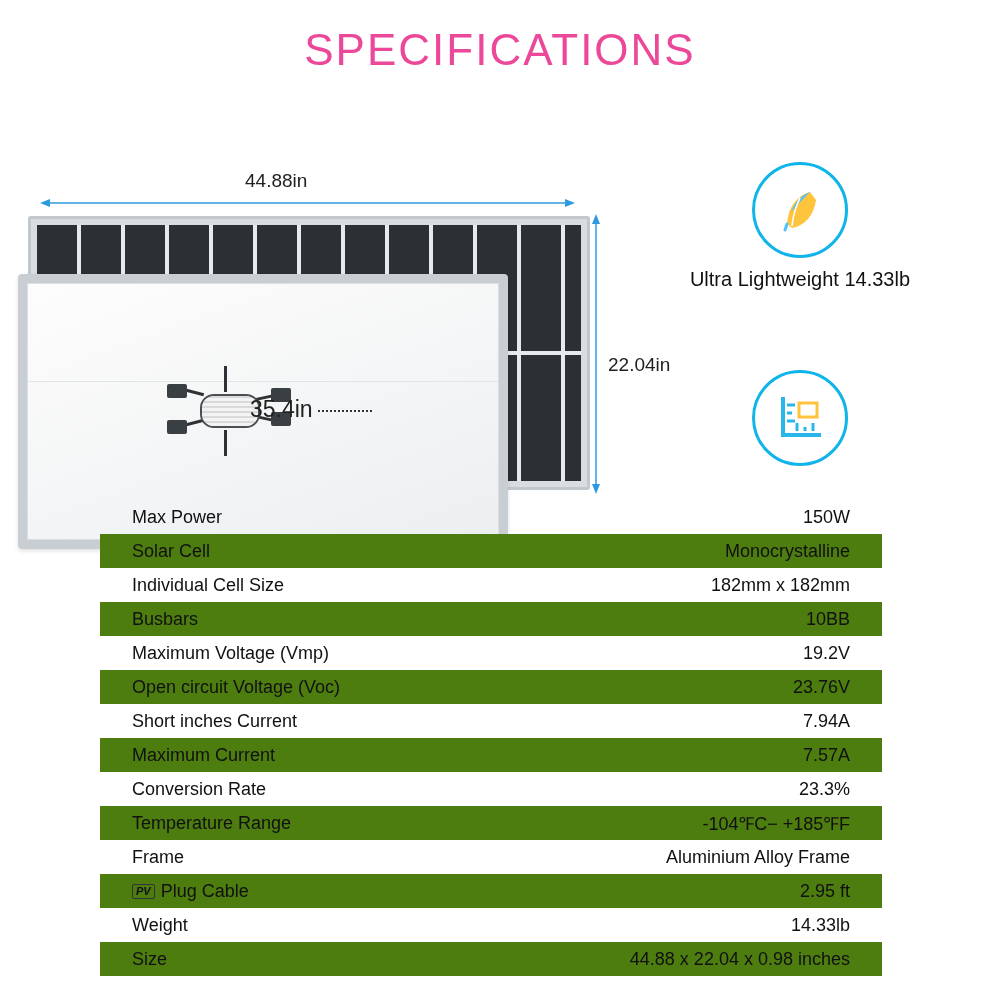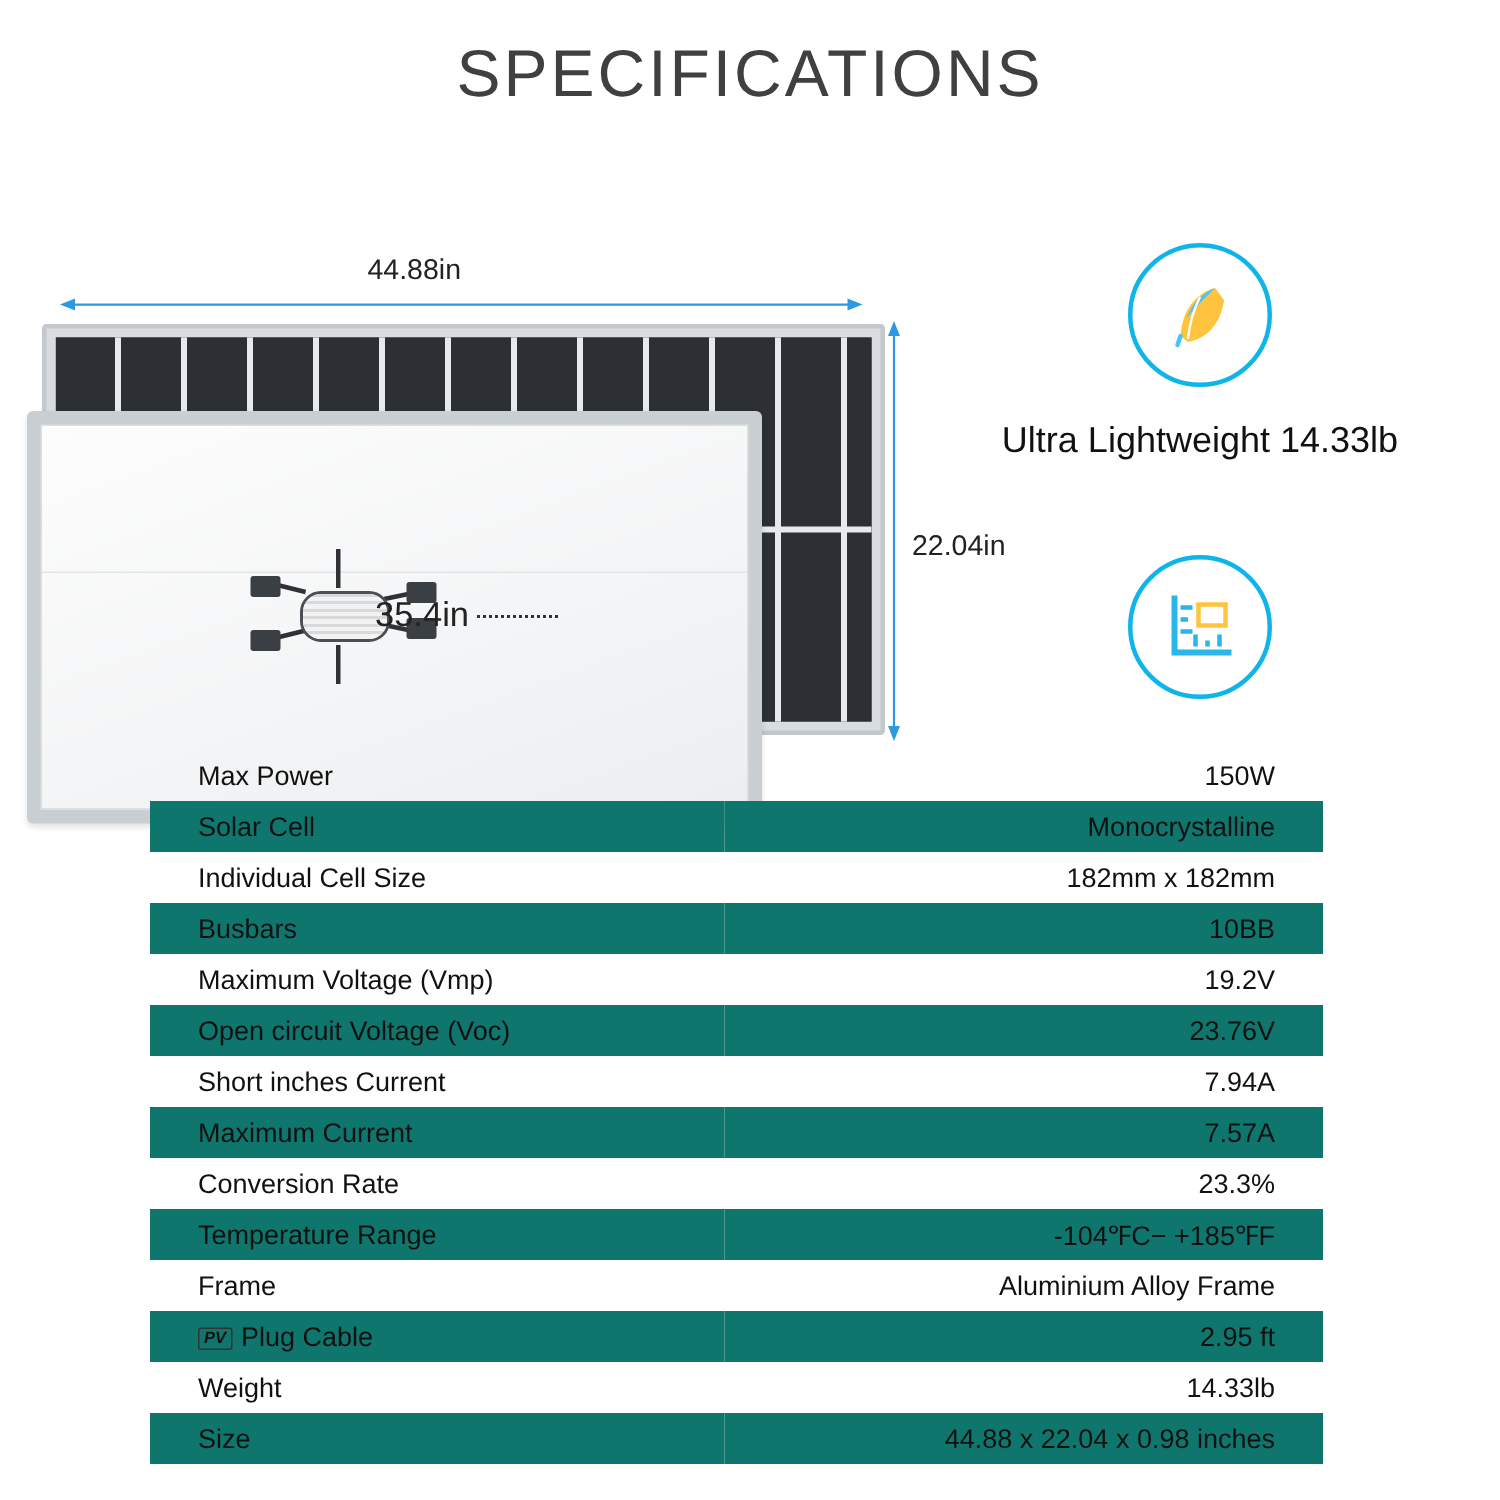--- a/index.html
+++ b/index.html
@@ -15,21 +15,21 @@
     overflow: hidden;
     position: relative;
   }
 
   
   .title {
     text-align: center;
     font-size: 44px;
     letter-spacing: 2px;
     font-weight: 400;
-    color: #404040;
+    color: #ec4899;
     padding-top: 26px;
     line-height: 1.1;
   }
 
   
   .top-area {
     position: relative;
     height: 400px;
     padding-left: 30px;
   }
@@ -202,38 +202,38 @@
     border-radius: 50%;
     border: 3px solid #0fb4e8;
     margin: 0 auto;
     display: flex;
     align-items: center;
     justify-content: center;
     background: #fff;
     box-sizing: border-box;
   }
   .feature-label {
-    margin-top: 22px;
-    font-size: 24px;
+    margin-top: 10px;
+    font-size: 20px;
     color: #111;
   }
 
   
   .spec-table {
     position: absolute;
     left: 100px;
     top: 500px;
     width: 782px;
     border-collapse: collapse;
   }
   .spec-table tr {
     height: 34px;
   }
   .spec-table tr.alt {
-    background: #0f766e;
+    background: #4d7c0f;
   }
   .spec-table td {
     font-size: 18px;
     color: #111;
     padding: 0 32px;
     vertical-align: middle;
   }
   .spec-table td.value {
     text-align: right;
   }

